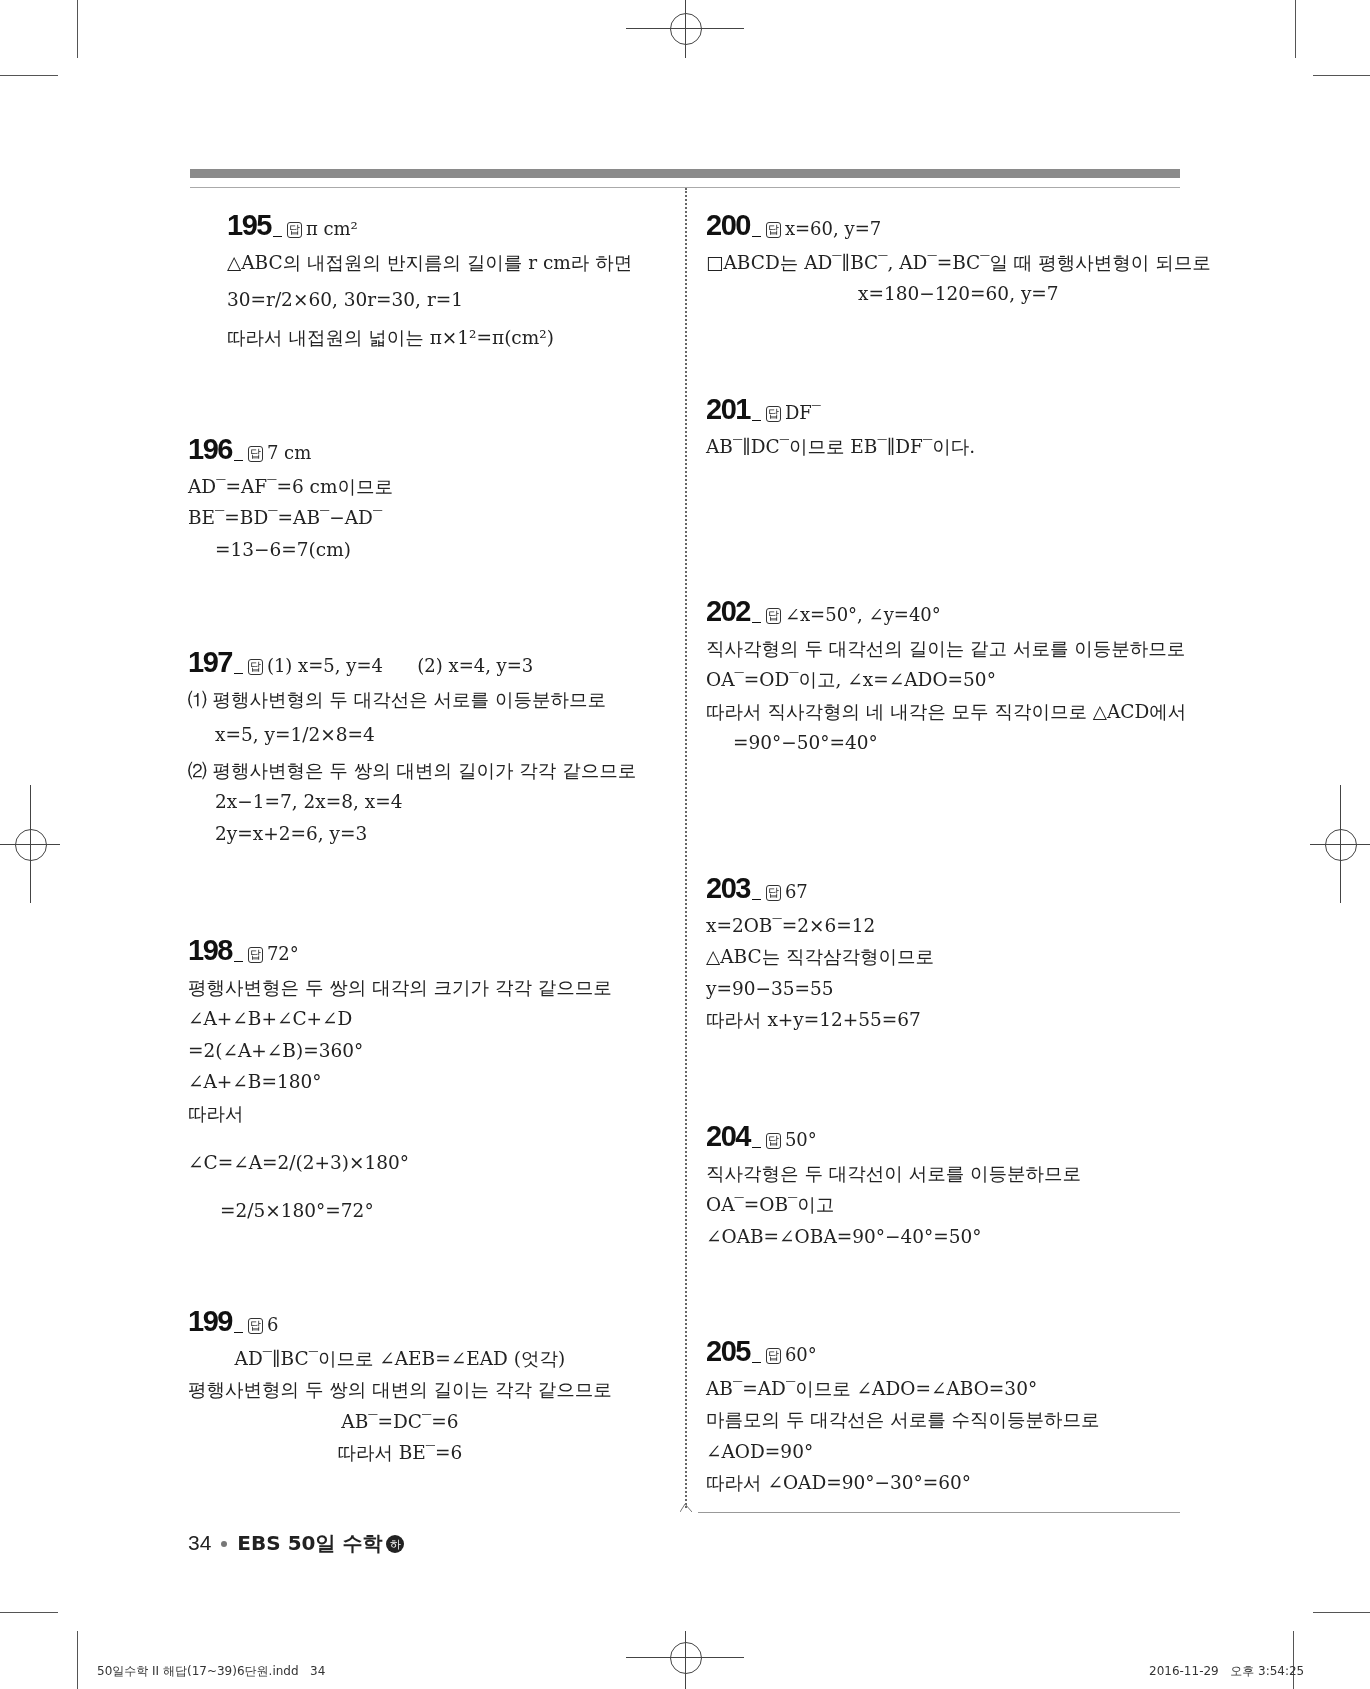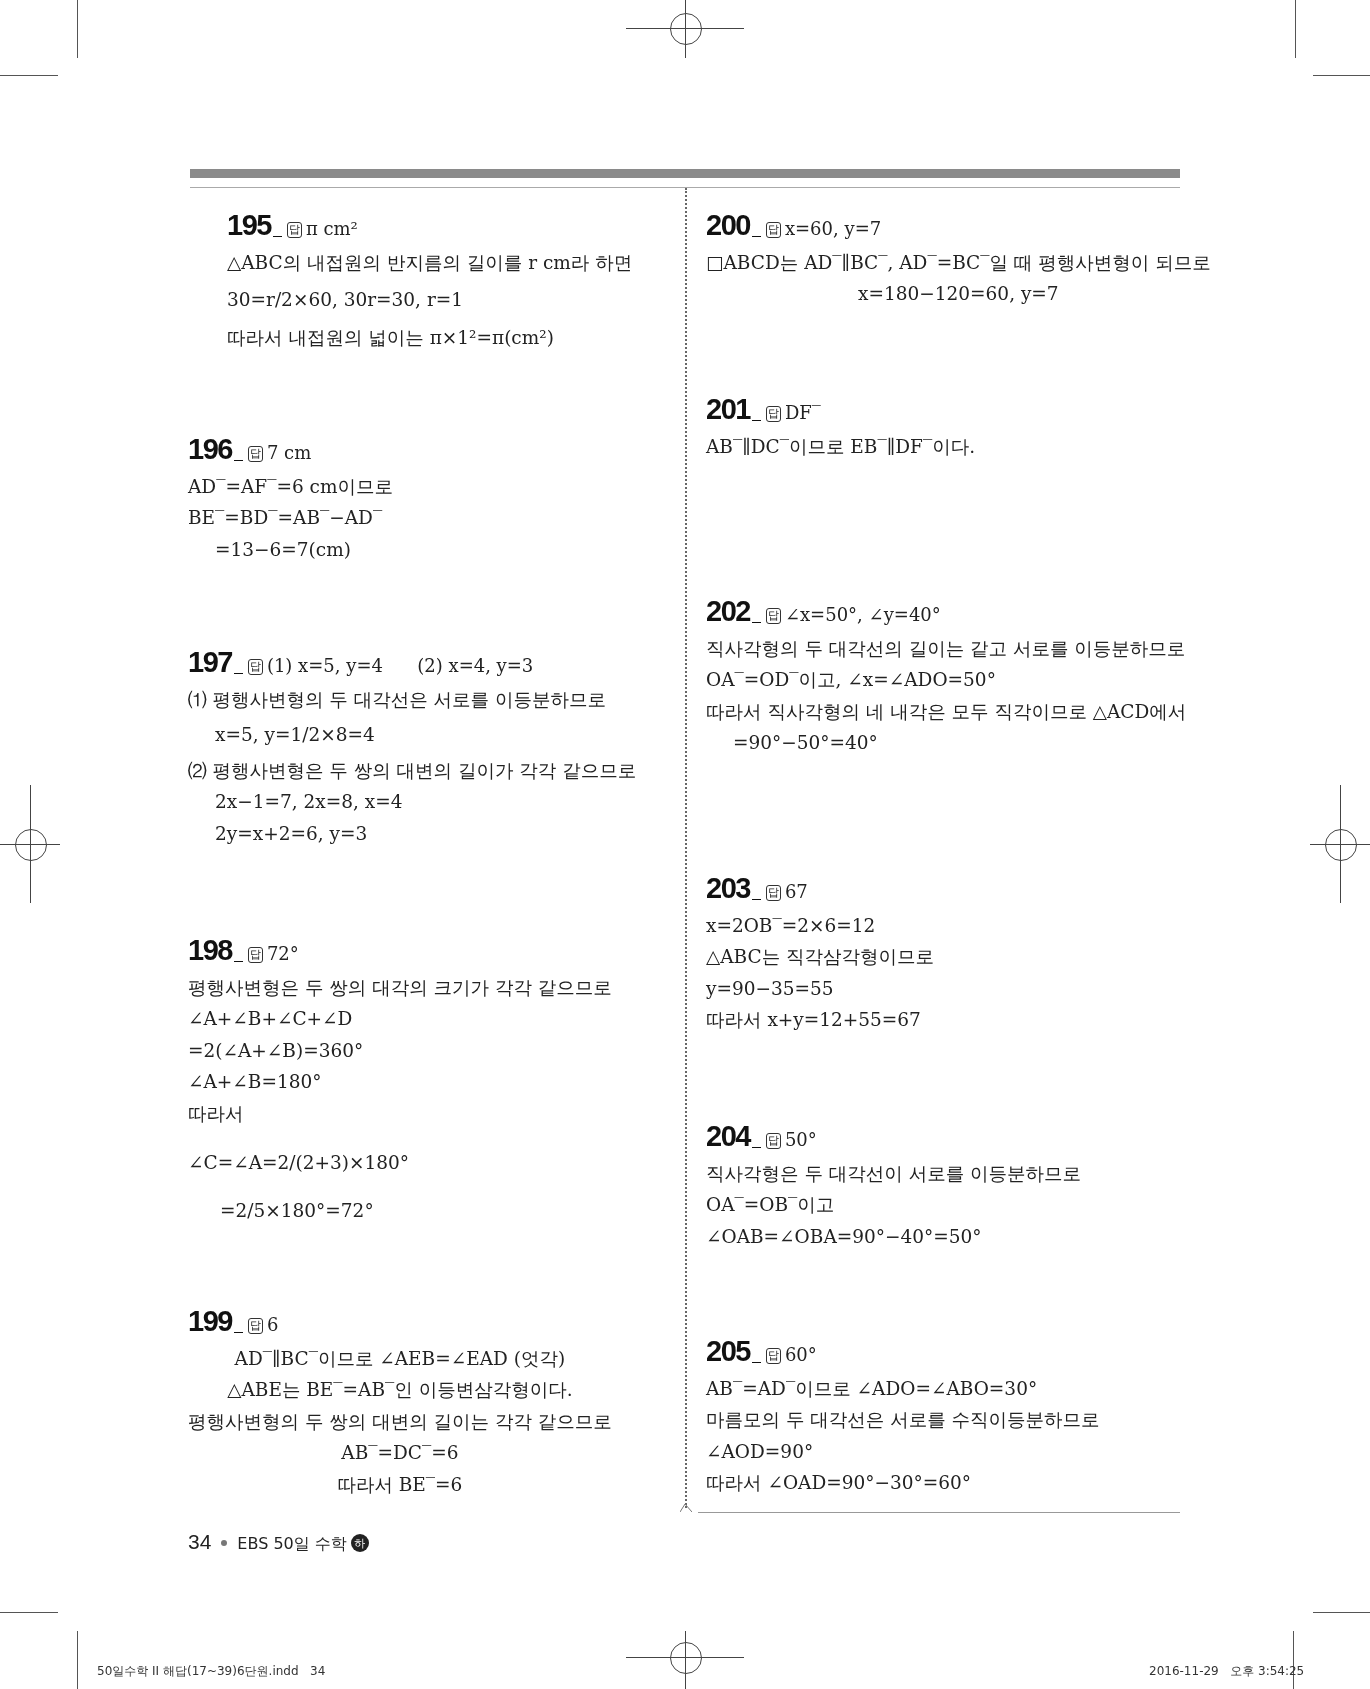--- a/index.html
+++ b/index.html
@@ -22,21 +22,21 @@
   .us { display:inline-block; width:9px; border-bottom:1.5px solid #111; margin:0 5px 0 2px; transform:translateY(2px); }
   .dap { display:inline-block; font-family:"DejaVu Sans",sans-serif; font-size:11px; line-height:14px;
          border:1px solid #333; border-radius:3px; padding:0 1px; margin-right:4px; transform:translateY(-2px); }
   .ans { font-size:18px; }
   .line { display:block; }
   .indent { padding-left:27px; }
   .indent2 { padding-left:32px; }
   .footer-page { position:absolute; left:188px; top:1530px; font-family:"Liberation Sans",sans-serif;
                  font-size:21px; color:#222; }
   .footer-dot { display:inline-block; width:6px; height:6px; border-radius:50%; background:#777; margin:0 10px; vertical-align:middle; }
-  .footer-book { font-family:"DejaVu Sans",sans-serif; font-size:16px; font-weight:normal; }
+  .footer-book { font-family:"DejaVu Sans",sans-serif; font-size:20px; font-weight:bold; }
   .circ { display:inline-block; width:18px; height:18px; border-radius:50%; background:#222; color:#fff;
           font-size:11px; line-height:18px; text-align:center; margin-left:4px; vertical-align:middle; }
   .slug { position:absolute; font-family:"DejaVu Sans",sans-serif; font-size:12px; color:#333; }
 </style>
 </head>
 <body>
 
 <div class="crop-v" style="left:77px;top:0;height:58px;"></div>
 <div class="crop-v" style="left:1295px;top:0;height:58px;"></div>
 <div class="crop-h" style="left:0;top:75px;width:58px;"></div>
@@ -123,21 +123,20 @@
 </div>
 
 <div class="prob" style="left:188px;top:1306px;text-align:center;">
   <div class="head">
     <span class="num">199</span>
       <span class="us"></span>
     <span class="dap">답</span>
     <span class="ans">6</span>
   </div>
   <span class="line">AD‾∥BC‾이므로 ∠AEB=∠EAD (엇각)</span>
-  <span class="line">△ABE는 BE‾=AB‾인 이등변삼각형이다.</span>
   <span class="line">평행사변형의 두 쌍의 대변의 길이는 각각 같으므로</span>
   <span class="line">AB‾=DC‾=6</span>
   <span class="line">따라서 BE‾=6</span>
 </div>
 
 <div class="prob" style="left:706px;top:210px;text-align:center;">
   <div class="head">
     <span class="num">200</span>
       <span class="us"></span>
     <span class="dap">답</span>

